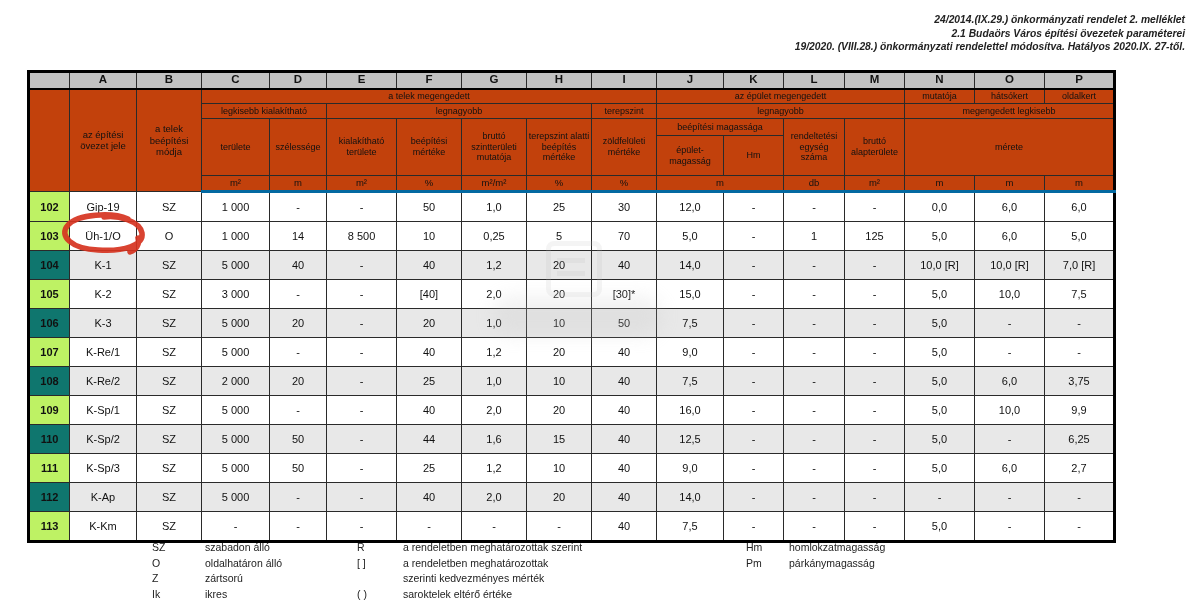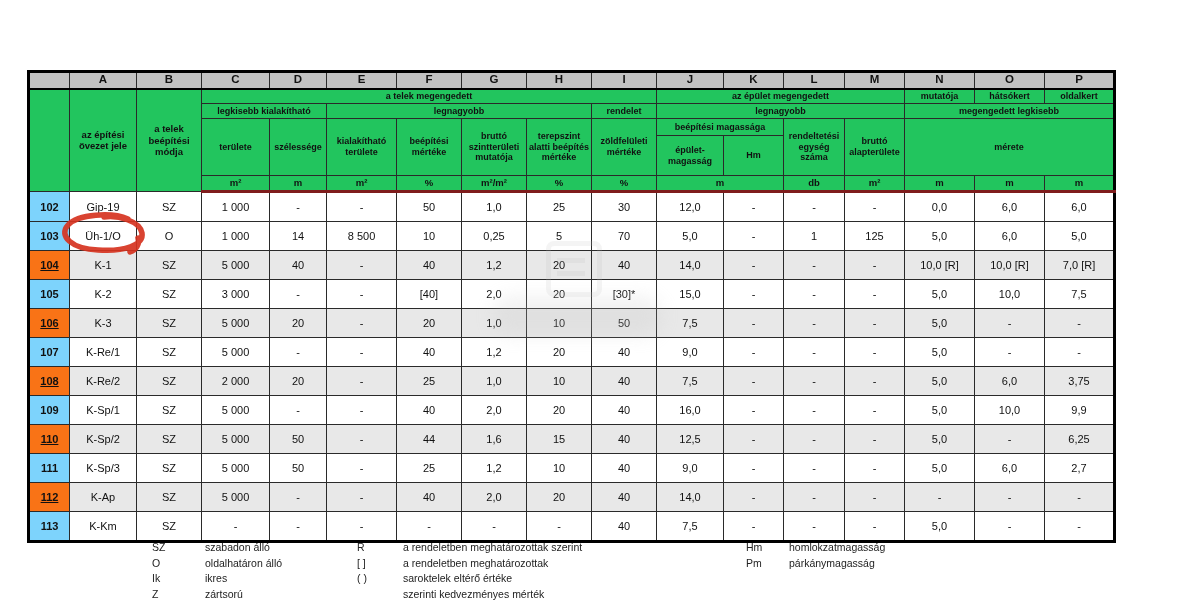--- a/index.html
+++ b/index.html
@@ -3,31 +3,31 @@
 <meta charset="utf-8">
 <style>
   html,body{margin:0;padding:0;background:#fff;}
   .page{position:relative;width:1200px;height:611px;background:#ffffff;overflow:hidden;
         font-family:"Liberation Sans", sans-serif;color:#111;}
   .doc-note{position:absolute;top:13px;right:15px;text-align:right;
             font-style:italic;font-weight:bold;font-size:10.3px;line-height:13.5px;color:#222;}
   .table-wrap{position:absolute;left:27px;top:70px;}
   table{border-collapse:collapse;table-layout:fixed;width:1086px;border:3px solid #000;background:#fff;}
   th,td{border:1px solid #2a2a2a;overflow:hidden;padding:0 1px;text-align:center;vertical-align:middle;}
-  thead th{background:#22c55e;font-size:9px;font-weight:bold;line-height:1.18;color:#111;}
+  thead th{background:#c2410c;font-size:9px;font-weight:normal;line-height:1.18;color:#111;}
   tr.hl{height:17px;}
   tr.hl th{font-weight:bold;font-size:11.5px;border-bottom:2px solid #000;background:#c2c2c2;}
   tr.ha{height:15px;} tr.hb{height:15px;} tr.hc{height:17px;} tr.hd{height:40px;}
   tr.hu{height:16px;}
-  tr.hu th{border-bottom:3px solid #7f1d1d;font-size:9.5px;}
+  tr.hu th{border-bottom:3px solid #0369a1;font-size:9.5px;}
   th.big{font-size:9.5px;}
   tbody td{font-size:11px;height:28px;background:#fff;}
   tbody tr.alt td{background:#e8e8e8;}
-  tbody td.num{background:#7dd3fc;font-weight:bold;}
-  tbody tr.alt td.num{background:#f97316;text-decoration:underline;}
+  tbody td.num{background:#bef264;font-weight:bold;}
+  tbody tr.alt td.num{background:#0f766e;}
   tbody td.zone{font-weight:normal;}
   .red-circle{position:absolute;left:56px;top:210px;pointer-events:none;}
   .legend{position:absolute;left:0;top:540px;width:1016px;font-size:10.5px;color:#222;}
   .lg-row{height:15.5px;line-height:15.5px;white-space:nowrap;}
   .lk{display:inline-block;width:53px;margin-left:152px;}
   .lv{display:inline-block;width:148px;}
   .mk{display:inline-block;width:46px;padding-left:4px;}
   .mv{display:inline-block;width:343px;}
   .rk{display:inline-block;width:43px;}
   .rv{display:inline-block;}
@@ -36,20 +36,25 @@
   .wm-square:before{content:"";position:absolute;left:6px;top:12px;width:28px;height:5px;background:#bdbdbd;}
   .wm-square:after{content:"";position:absolute;left:6px;top:25px;width:28px;height:5px;background:#bdbdbd;}
   .wm-blob{left:492px;top:296px;width:170px;height:40px;background:#c4c4c4;
            border-radius:20px;filter:blur(9px);opacity:0.22;}
 </style>
 </head>
 <body>
 
 <div class="page">
 
+  <div class="doc-note">
+    <div>24/2014.(IX.29.) önkormányzati rendelet 2. melléklet</div>
+    <div>2.1 Budaörs Város építési övezetek paraméterei</div>
+    <div>19/2020. (VIII.28.) önkormányzati rendelettel módosítva. Hatályos 2020.IX. 27-től.</div>
+  </div>
 
   <div class="table-wrap">
     <table>
       <colgroup>
         <col style="width:41px">
           <col style="width:67px">
           <col style="width:65px">
         <col style="width:68px">
           <col style="width:57px">
           <col style="width:70px">
@@ -91,21 +96,21 @@
           <th rowspan="5" class="big">a telek beépítési módja</th>
           <th colspan="7">a telek megengedett</th>
           <th colspan="4">az épület megengedett</th>
           <th>mutatója</th>
           <th>hátsókert</th>
           <th>oldalkert</th>
         </tr>
         <tr class="hb">
           <th colspan="2">legkisebb kialakítható</th>
           <th colspan="4">legnagyobb</th>
-          <th>rendelet</th>
+          <th>terepszint</th>
           <th colspan="4">legnagyobb</th>
           <th colspan="3">megengedett legkisebb</th>
         </tr>
         <tr class="hc">
           <th rowspan="2">területe</th>
           <th rowspan="2">szélessége</th>
           <th rowspan="2">kialakítható területe</th>
           <th rowspan="2">beépítési mértéke</th>
           <th rowspan="2">bruttó szintterületi mutatója</th>
           <th rowspan="2">terepszint alatti beépítés mértéke</th>
@@ -371,17 +376,17 @@
   <svg class="red-circle" width="96" height="50" viewBox="0 0 96 50">
     <path d="M72,9 C56,2 22,4 12,15 C2,26 16,39 42,40 C68,42 88,35 86,23 C84,11 62,5 48,7 M82,28 C84,34 80,40 74,42" fill="none" stroke="#d6331f" stroke-width="5.5" stroke-linecap="round" opacity="0.92"></path>
   </svg>
 
   <div class="wm wm-square"></div>
   <div class="wm wm-blob"></div>
 
   <div class="legend">
       <div class="lg-row"><span class="lk">SZ</span><span class="lv">szabadon álló</span><span class="mk">R</span><span class="mv">a rendeletben meghatározottak szerint</span><span class="rk">Hm</span><span class="rv">homlokzatmagasság</span></div>
       <div class="lg-row"><span class="lk">O</span><span class="lv">oldalhatáron álló</span><span class="mk">[  ]</span><span class="mv">a rendeletben meghatározottak</span><span class="rk">Pm</span><span class="rv">párkánymagasság</span></div>
+      <div class="lg-row"><span class="lk">Z</span><span class="lv">zártsorú</span><span class="mk"></span><span class="mv">szerinti kedvezményes mérték</span><span class="rk"></span><span class="rv"></span></div>
       <div class="lg-row"><span class="lk">Ik</span><span class="lv">ikres</span><span class="mk">(  )</span><span class="mv">saroktelek eltérő értéke</span><span class="rk"></span><span class="rv"></span></div>
-      <div class="lg-row"><span class="lk">Z</span><span class="lv">zártsorú</span><span class="mk"></span><span class="mv">szerinti kedvezményes mérték</span><span class="rk"></span><span class="rv"></span></div>
     </div>
 
 </div>
 
 </body></html>

